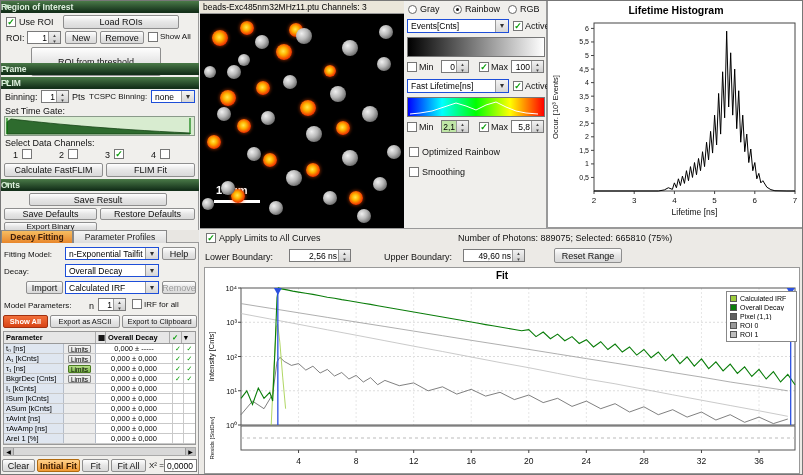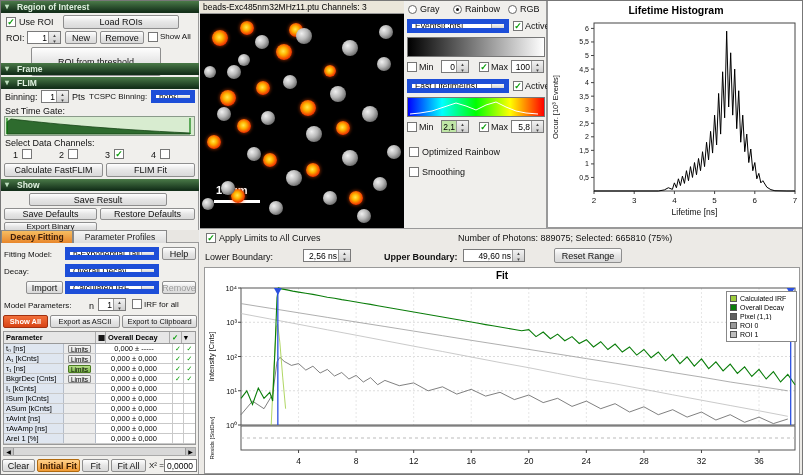--- a/index.html
+++ b/index.html
@@ -11,34 +11,34 @@
          background:linear-gradient(180deg,#fefefe,#e6e6e6 50%,#d9d9d9); border:1px solid #8e8e8e;
          border-radius:2px; font-size:9px; color:#111; cursor:pointer; white-space:nowrap; overflow:hidden; }
   .btn.disabled { color:#9a9a9a; }
   .btn.orangered { background:linear-gradient(180deg,#f2703a,#d84315); color:#fff; border-color:#a03010; font-weight:bold; }
   .btn.orange { background:linear-gradient(180deg,#ffd08a,#f09a34); border-color:#b06a10; color:#3a1a00; font-weight:bold; }
   .cb { position:absolute; width:10px; height:10px; background:#fff; border:1px solid #767676;
         font-size:9px; line-height:8px; text-align:center; color:#0a9d0a; font-weight:bold; }
   .cb.checked::before { content:"✓"; }
   .radio { position:absolute; width:9px; height:9px; border:1px solid #666; border-radius:50%; background:#fff; }
   .radio.sel::before { content:""; position:absolute; left:2px; top:2px; width:3px; height:3px; border-radius:50%; background:#1a1a1a; }
-  .dd { position:absolute; background:#fff; border:5px solid #1d4ed8; font-size:8.5px; display:flex; align-items:center; padding:0 14px 0 3px; overflow:hidden; }
+  .dd { position:absolute; background:#fff; border:1px solid #1d4ed8; font-size:8.5px; display:flex; align-items:center; padding:0 14px 0 3px; overflow:hidden; }
   .dd::after { content:"▾"; position:absolute; right:0; top:0; bottom:0; width:12px;
                background:linear-gradient(180deg,#f4f4f4,#d6d6d6); border-left:1px solid #9a9a9a;
                text-align:center; line-height:12px; font-size:8px; color:#333; }
   .dd-text { overflow:hidden; white-space:nowrap; }
   .spin { position:absolute; background:#fff; border:1px solid #7a7a7a; font-size:8.5px; display:flex; align-items:center;
           justify-content:flex-end; padding-right:13px; overflow:visible; }
   .spin::after { content:"▲\A▼"; white-space:pre; position:absolute; right:0; top:0; bottom:0; width:11px;
                  font-size:4.5px; line-height:5.5px; text-align:center; padding-top:1px;
                  background:linear-gradient(#f2f2f2,#cfcfcf); border-left:1px solid #999; color:#444; }
   .spin.greenbg { background:#bfe6a6; }
   .fld { position:absolute; background:#fff; border:1px solid #7a7a7a; font-size:8.5px; display:flex; align-items:center; justify-content:flex-end; padding-right:3px; }
   .sec-hdr { position:absolute; left:0; width:198px; height:12px; background:linear-gradient(180deg,#4a7a48,#14301a 90%);
-             color:#dff0df; font-weight:bold; font-size:8.5px; line-height:12px; padding-left:16px; }
+             color:#dff0df; font-weight:bold; font-size:8.5px; line-height:12px; }
   .sec-hdr::before { content:"▾"; position:absolute; left:4px; top:0; font-size:8px; color:#bfe0bf; }
   .tab { position:absolute; height:13px; font-size:8.5px; line-height:12px; text-align:center;
          border:1px solid #888; border-bottom:none; background:linear-gradient(#f5f5f5,#dcdcdc); color:#222; cursor:pointer; }
   .tab.active { background:linear-gradient(#f6bd62,#e8862a); font-weight:bold; color:#40200a; }
   .ptable { position:absolute; left:2px; top:330px; width:193px; background:#fff; border:1px solid #999; font-size:7.5px; }
   .pt-head { display:flex; height:12px; background:#e6e6e6; border-bottom:1px solid #999; font-weight:bold; align-items:center;text-align:right; }
   .pt-head > div { border-right:1px solid #aaa; height:100%; display:flex; align-items:center; padding-left:2px; overflow:hidden; }
   .prow { display:flex; height:10px; border-bottom:1px solid #c9c9c9; }
   .c-pname { width:60px; background:#dfe6f0; border-right:1px solid #b5bdc9; padding-left:2px; overflow:hidden; white-space:nowrap; line-height:9px; }
   .c-lim { width:32px; border-right:1px solid #b5bdc9; display:flex; align-items:center; justify-content:center; background:#ececec; }
@@ -106,21 +106,21 @@
         <span class="cb" style="left: 67px; top: 0px;"></span>
         <span class="lbl" style="left: 104px; top: 1px;">3</span>
         <span class="cb checked" style="left: 113px; top: 0px;"></span>
         <span class="lbl" style="left: 150px; top: 1px;">4</span>
         <span class="cb" style="left: 159px; top: 0px;"></span>
       </div>
 
     <div class="btn" style="left:3px;top:162px;width:99px;height:14px;">Calculate FastFLIM</div>
     <div class="btn" style="left:105px;top:162px;width:89px;height:14px;">FLIM Fit</div>
 
-    <div class="sec-hdr" style="top:178px;"><span>Show</span></div>
+    <div class="sec-hdr" style="top:178px;"><span>Cnts</span></div>
     <div class="btn" style="left:28px;top:192px;width:138px;height:13px;">Save Result</div>
     <div class="btn" style="left:3px;top:207px;width:93px;height:12px;">Save Defaults</div>
     <div class="btn" style="left:99px;top:207px;width:95px;height:12px;">Restore Defaults</div>
     <div class="btn" style="left:3px;top:221px;width:93px;height:9px;font-size:8px;">Export Binary</div>
 
     <div class="abs" style="left:0;top:229px;width:198px;height:13px;background:#e8e6e2;border-bottom:1px solid #9a9a9a;">
       <div class="tab active" style="left:0;top:0;width:72px;">Decay Fitting</div>
       <div class="tab" style="left:72px;top:0;width:94px;">Parameter Profiles</div>
     </div>
 
@@ -407,24 +407,24 @@
         <text x="10" y="106" font-size="7.5" text-anchor="middle" fill="#111" transform="rotate(-90 10 106)">Occur. [10³ Events]</text>
       </svg>
   </div>
 
   <div class="abs" style="left:199px;top:227px;width:604px;height:248px;background:#eceae6;border-top:1px solid #999;">
     <span class="cb checked" style="left:6px;top:4px;"></span>
     <span class="lbl" style="left:19px;top:4px;">Apply Limits to All Curves</span>
     <span class="lbl" style="left:258px;top:4px;">Number of Photons: 889075; Selected: 665810 (75%)</span>
 
     <span class="lbl" style="left:5px;top:23px;">Lower Boundary:</span>
-    <div class="spin" style="left:103px;top:20px;width:48px;height:13px;">
+    <div class="spin" style="left:89px;top:20px;width:62px;height:13px;">
         <span>2,56 ns</span>
       </div>
-    <span class="lbl" style="left:184px;top:23px;font-weight:bold;">Upper Boundary:</span>
+    <span class="lbl" style="left:184px;top:23px;">Upper Boundary:</span>
     <div class="spin" style="left:263px;top:20px;width:62px;height:13px;">
         <span>49,60 ns</span>
       </div>
     <div class="btn" style="left:354px;top:19px;width:68px;height:15px;">Reset Range</div>
 
     <div class="abs" style="left:4px;top:38px;width:596px;height:207px;background:#fff;border:1px solid #999;">
       <div style="position:absolute;left:0;top:2px;width:100%;text-align:center;font-weight:bold;font-size:10px;">Fit</div>
       <svg id="fitSvg" width="594" height="205" style="position:absolute;left:0;top:0;">
           <line x1="36" y1="122.75" x2="590" y2="122.75" stroke="#dcdcdc" stroke-dasharray="2,2"></line>
           <line x1="36" y1="88.5" x2="590" y2="88.5" stroke="#dcdcdc" stroke-dasharray="2,2"></line>

